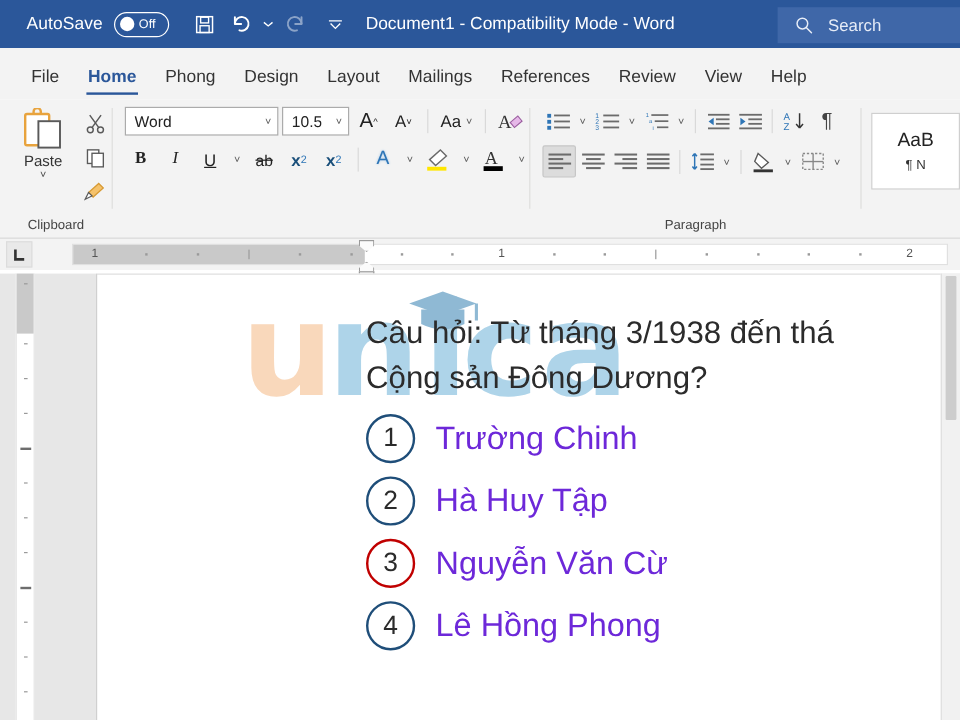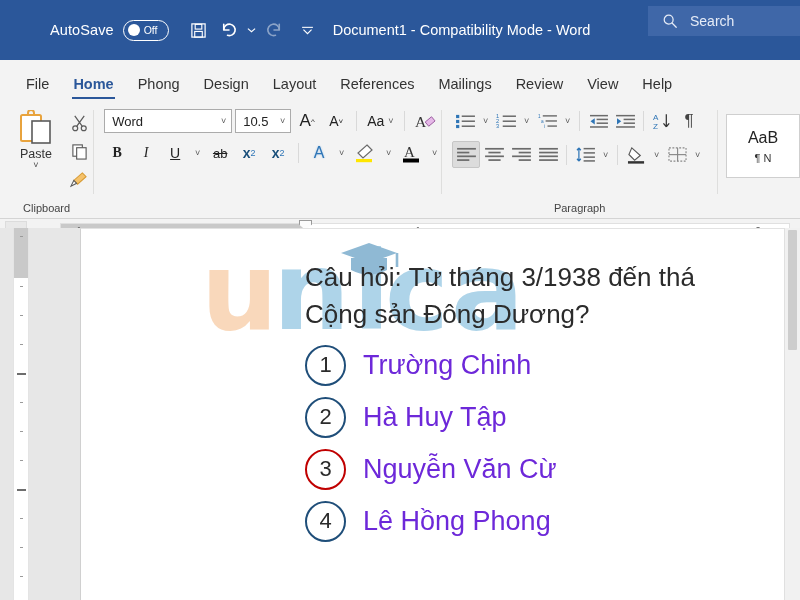--- a/index.html
+++ b/index.html
@@ -6,23 +6,22 @@
   body{
     width:800px;height:600px;overflow:hidden;
     font-family:"Liberation Sans",sans-serif;
     background:#ffffff;
     -webkit-font-smoothing:antialiased;
   }
   .app{position:relative;width:800px;height:600px;overflow:hidden;}
 
   
   .titlebar{
-    height:60px;background:#2b579a;display:flex;align-items:center;
+    height:40px;background:#2b579a;display:flex;align-items:center;
     position:relative;
-    padding-left:28px;
   }
   .autosave{display:flex;align-items:center;margin-left:22px;gap:9px;}
   .autosave-label{color:#ffffff;font-size:14.5px;letter-spacing:.1px;}
   .toggle{
     width:46px;height:21px;border-radius:11px;border:1.4px solid #ffffff;
     display:flex;align-items:center;gap:4px;padding:0 4px;box-sizing:border-box;text-align:center;
   }
   .toggle .knob{width:12px;height:12px;border-radius:50%;background:#ffffff;flex:none;}
   .toggle .t-state{color:#ffffff;font-size:10.5px;}
 
@@ -238,22 +237,22 @@
       <span class="search-ph">Search</span>
     </div>
   </div>
 
   <div class="tabstrip">
     <div class="tab">File</div>
     <div class="tab active">Home</div>
     <div class="tab">Phong</div>
     <div class="tab">Design</div>
     <div class="tab">Layout</div>
+    <div class="tab">Mailings</div>
     <div class="tab">References</div>
-    <div class="tab">Mailings</div>
     <div class="tab">Review</div>
     <div class="tab">View</div>
     <div class="tab">Help</div>
   </div>
 
   <div class="ribbon">
 
     <div class="grp grp-clip">
       <div class="grp-body">
         <div class="clip-inner">

